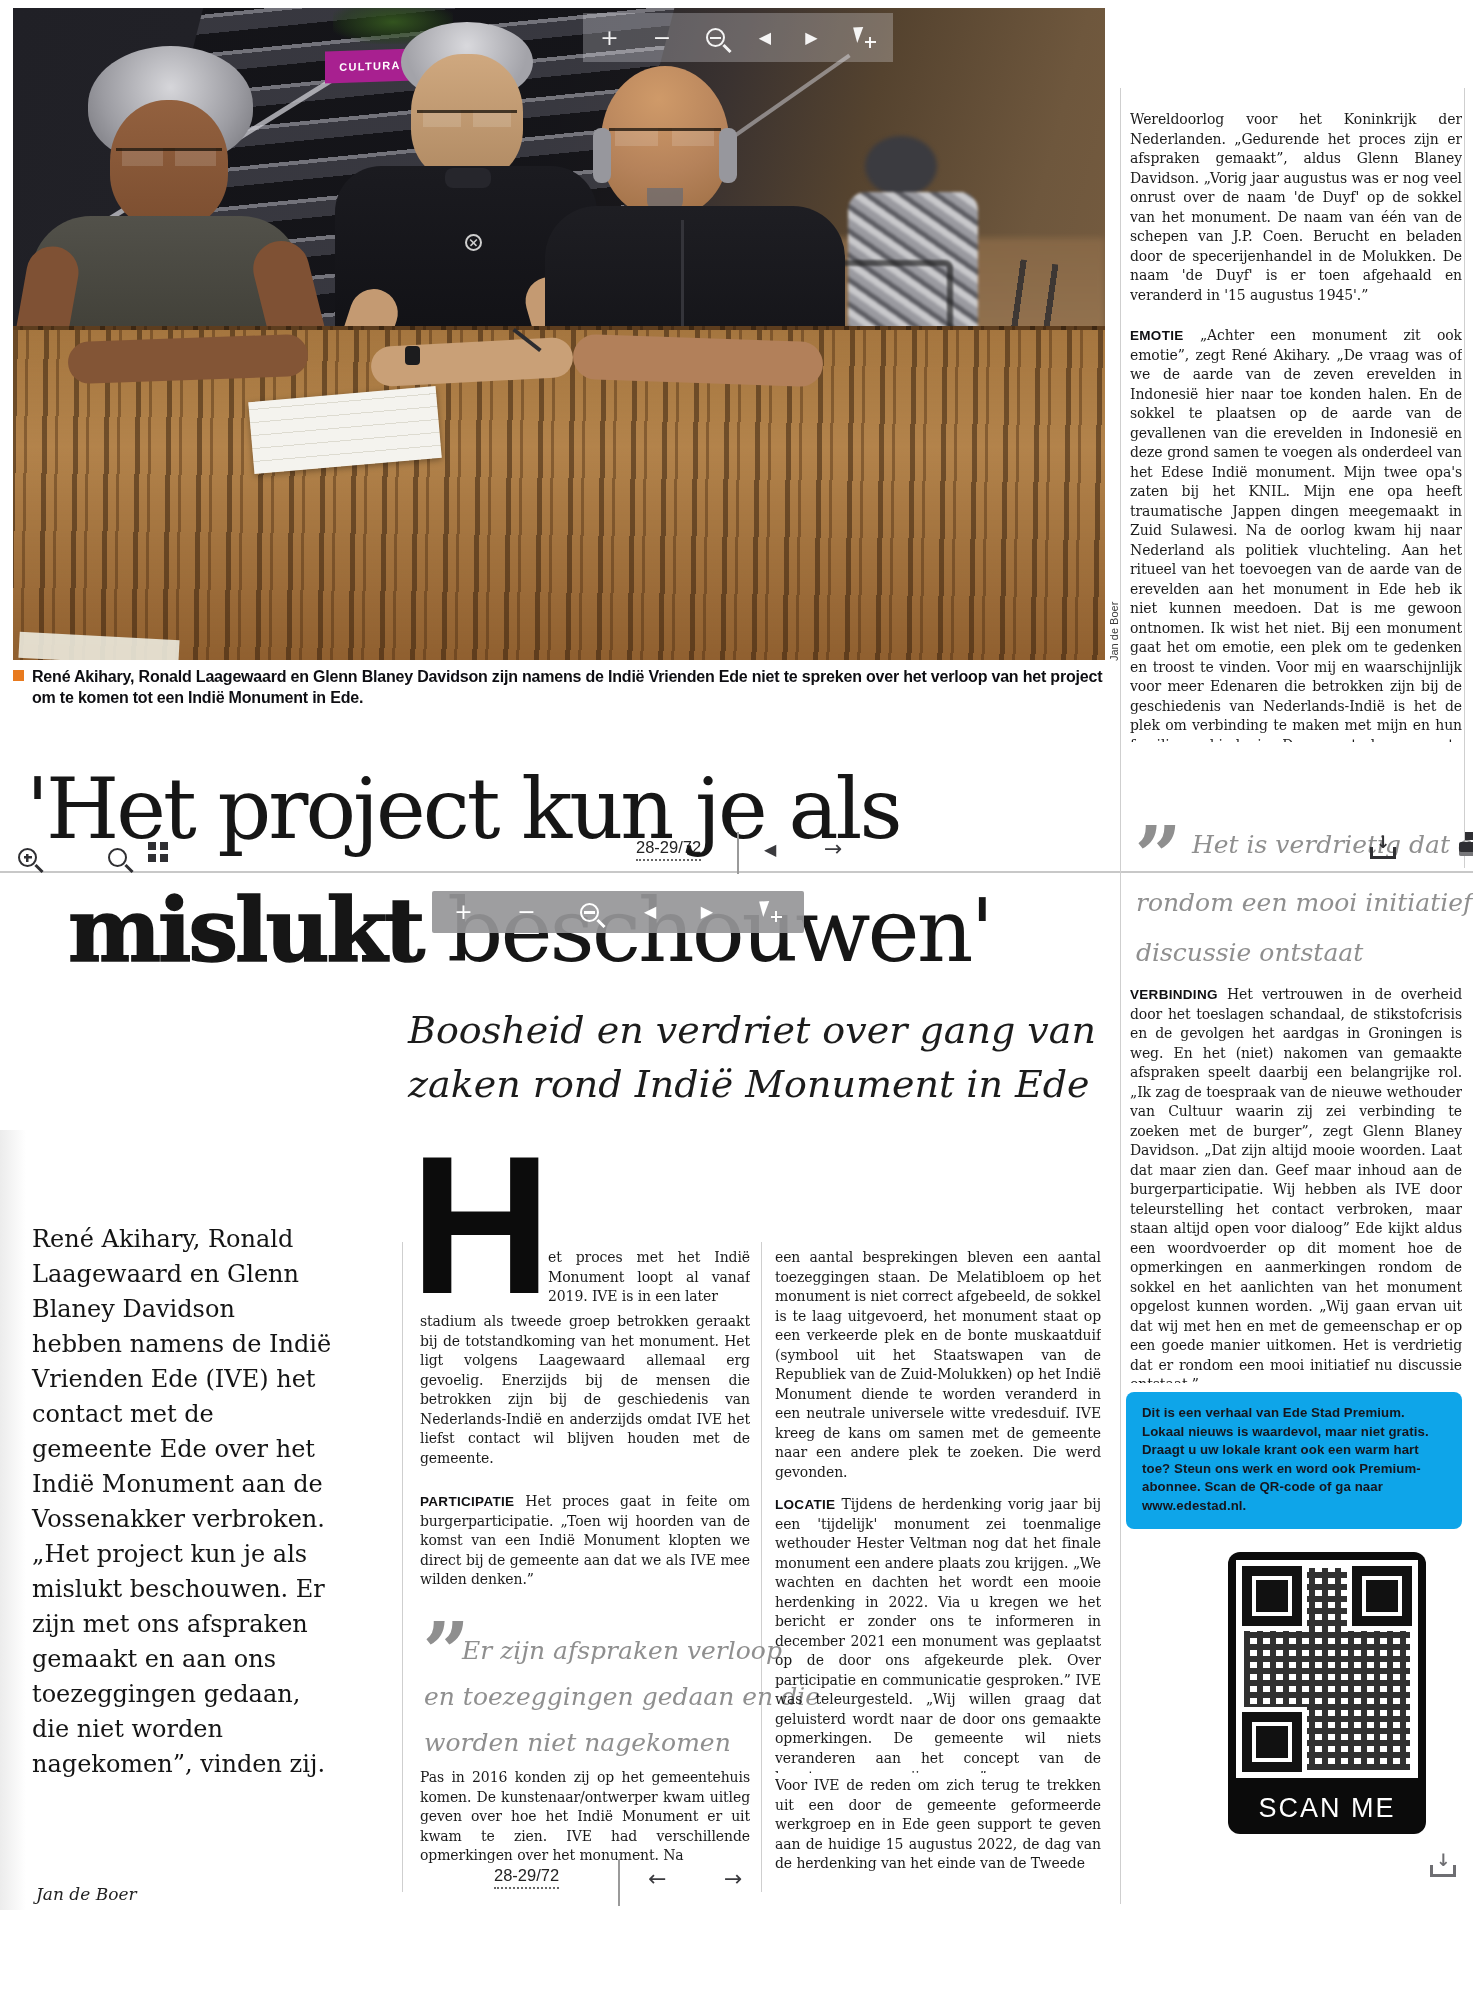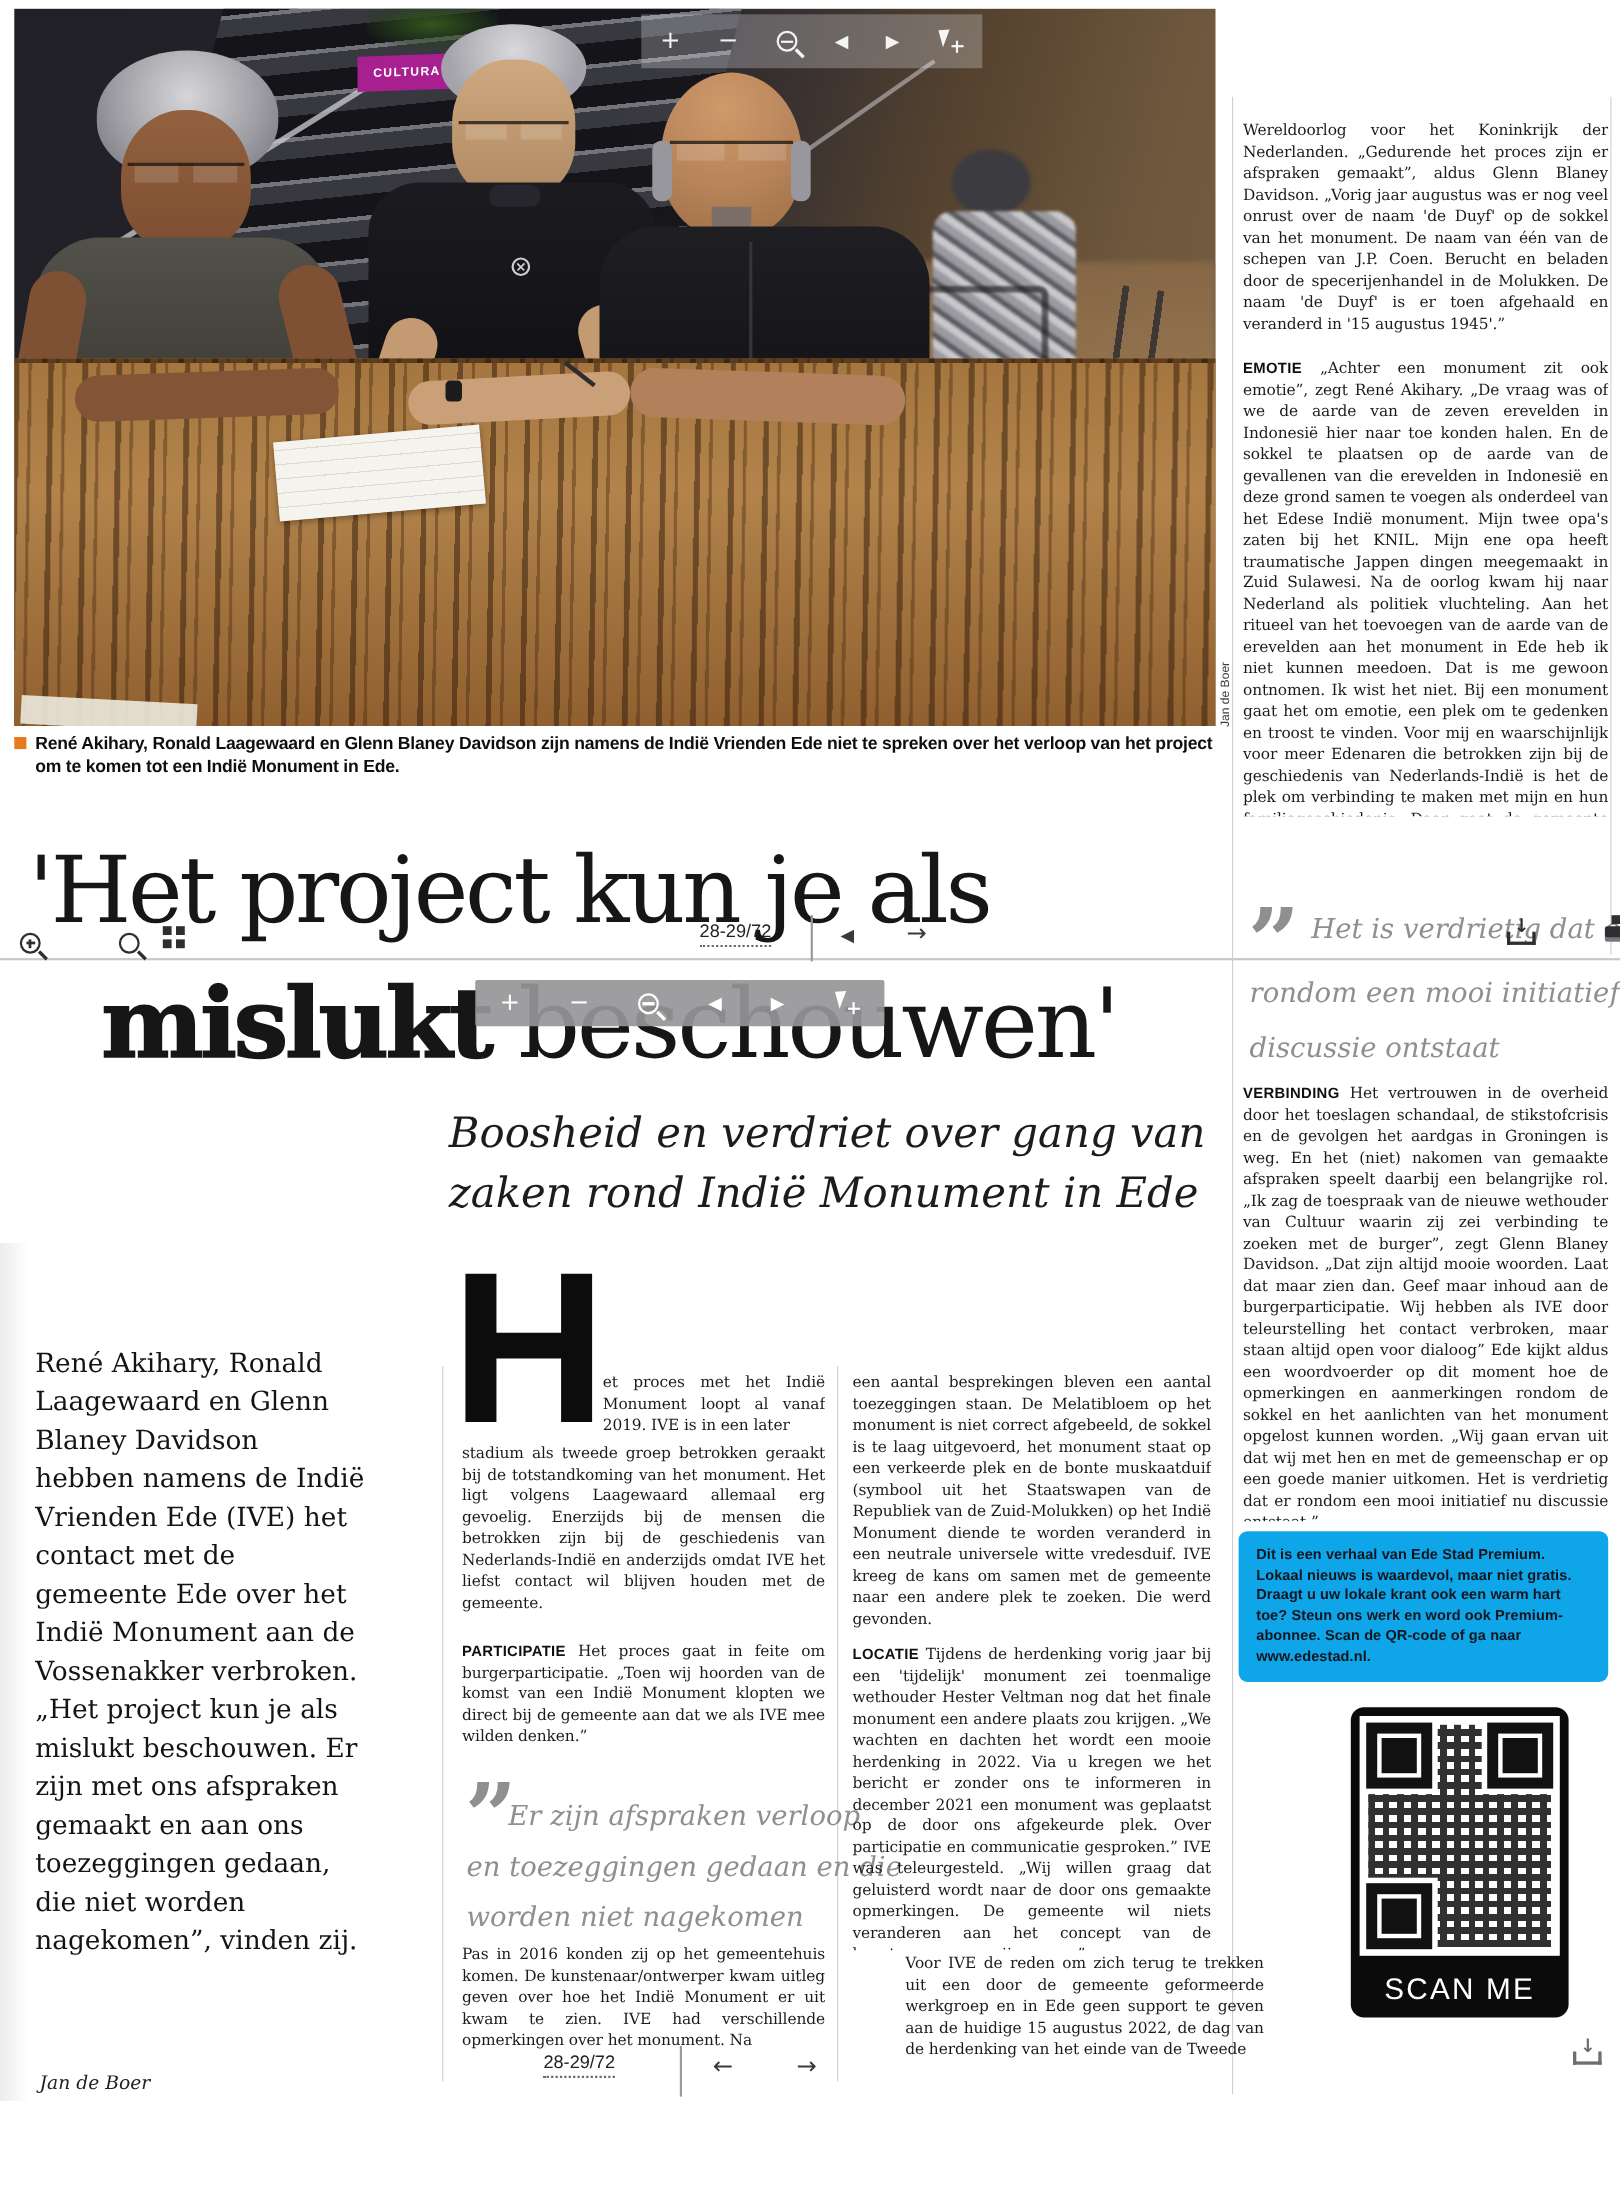--- a/index.html
+++ b/index.html
@@ -98,21 +98,21 @@
   .navarrow{font-family:"DejaVu Sans",sans-serif;color:#3a3a3e;z-index:9;}
   .chrome-dark{color:#2f2f33;z-index:9;}
 
   
   .seam{left:0;top:871px;width:1473px;height:2px;background:#c8c8c8;}
   .caption{left:13px;top:666px;width:1098px;display:flex;gap:8px;
     font:bold 16px/21px "Liberation Sans",sans-serif;color:#0e0e12;letter-spacing:-0.2px;}
   .cap-bullet{flex:0 0 11px;width:11px;height:11px;margin-top:4px;background:#e87a1e;}
   .hl1{left:26px;top:760px;font-size:84px;letter-spacing:-3px;color:#161616;white-space:nowrap;z-index:2;}
   .hl2{left:68px;top:878px;font-size:88px;letter-spacing:-3px;color:#161616;white-space:nowrap;z-index:2;}
-  .hl2 b{font-weight:700;margin-left:24px;-webkit-text-stroke:1.5px #161616;}
+  .hl2 b{font-weight:700;-webkit-text-stroke:1.5px #161616;}
   .subhl{font-style:italic;font-size:38px;color:#1c1c1c;white-space:nowrap;}
   .body-col{font-size:14px;line-height:19.5px;letter-spacing:-0.1px;text-align:justify;overflow:hidden;}
   .seclabel{font:bold 13.5px "Liberation Sans",sans-serif;letter-spacing:.3px;color:#0f0f12;}
   .intro{left:32px;top:1222px;width:300px;font-size:24px;line-height:35px;color:#141414;}
   .byline{left:36px;top:1884px;font-style:italic;font-size:17px;color:#222;}
   .quotemark{font-size:82px;font-weight:bold;color:#8f8f8f;line-height:1;}
   .pquote{font-style:italic;font-size:25px;color:#8f8f8f;white-space:nowrap;}
   .dropcap{left:410px;top:1146px;font:700 196px/0.82 "Liberation Sans",sans-serif;color:#0c0c0c;letter-spacing:-2px;}
   .rule{background:#cfcfcf;}
 
@@ -252,21 +252,21 @@
   <div class="abs body-col" style="left:420px;top:1492px;width:330px;height:102px;"><span class="seclabel">PARTICIPATIE</span> <span>Het proces gaat in feite om burgerparticipatie. „Toen wij hoorden van de komst van een Indië Monument klopten we direct bij de gemeente aan dat we als IVE mee wilden denken.”</span></div>
   <div class="abs quotemark" style="left:424px;top:1564px;">„</div>
   <div class="abs pquote" style="left:462px;top:1636px;">Er zijn afspraken verloop</div>
   <div class="abs pquote" style="left:424px;top:1682px;">en toezeggingen gedaan en die</div>
   <div class="abs pquote" style="left:424px;top:1728px;">worden niet nagekomen</div>
   <div class="abs body-col" style="left:420px;top:1768px;width:330px;height:102px;">Pas in 2016 konden zij op het gemeentehuis komen. De kunstenaar/ontwerper kwam uitleg geven over hoe het Indië Monument er uit kwam te zien. IVE had verschillende opmerkingen over het monument. Na</div>
 
   
   <div class="abs body-col" style="left:775px;top:1248px;width:326px;height:238px;">een aantal besprekingen bleven een aantal toezeggingen staan. De Melatibloem op het monument is niet correct afgebeeld, de sokkel is te laag uitgevoerd, het monument staat op een verkeerde plek en de bonte muskaatduif (symbool uit het Staatswapen van de Republiek van de Zuid-Molukken) op het Indië Monument diende te worden veranderd in een neutrale universele witte vredesduif. IVE kreeg de kans om samen met de gemeente naar een andere plek te zoeken. Die werd gevonden.</div>
   <div class="abs body-col" style="left:775px;top:1495px;width:326px;height:278px;"><span class="seclabel">LOCATIE</span> <span>Tijdens de herdenking vorig jaar bij een 'tijdelijk' monument zei toenmalige wethouder Hester Veltman nog dat het finale monument een andere plaats zou krijgen. „We wachten en dachten het wordt een mooie herdenking in 2022. Via u kregen we het bericht er zonder ons te informeren in december 2021 een monument was geplaatst op de door ons afgekeurde plek. Over participatie en communicatie gesproken.” IVE was teleurgesteld. „Wij willen graag dat geluisterd wordt naar de door ons gemaakte opmerkingen. De gemeente wil niets veranderen aan het concept van de kunstenaar, zover zijn we nu.”</span></div>
-  <div class="abs body-col" style="left:775px;top:1776px;width:326px;height:100px;margin-left:48px;">Voor IVE de reden om zich terug te trekken uit een door de gemeente geformeerde werkgroep en in Ede geen support te geven aan de huidige 15 augustus 2022, de dag van de herdenking van het einde van de Tweede</div>
+  <div class="abs body-col" style="left:775px;top:1776px;width:326px;height:100px;">Voor IVE de reden om zich terug te trekken uit een door de gemeente geformeerde werkgroep en in Ede geen support te geven aan de huidige 15 augustus 2022, de dag van de herdenking van het einde van de Tweede</div>
 
   
   <div class="abs body-col" style="left:1130px;top:110px;width:332px;height:200px;">Wereldoorlog voor het Koninkrijk der Nederlanden. „Gedurende het proces zijn er afspraken gemaakt”, aldus Glenn Blaney Davidson. „Vorig jaar augustus was er nog veel onrust over de naam 'de Duyf' op de sokkel van het monument. De naam van één van de schepen van J.P. Coen. Berucht en beladen door de specerijenhandel in de Molukken. De naam 'de Duyf' is er toen afgehaald en veranderd in '15 augustus 1945'.”</div>
   <div class="abs body-col" style="left:1130px;top:326px;width:332px;height:416px;"><span class="seclabel">EMOTIE</span> <span>„Achter een monument zit ook emotie”, zegt René Akihary. „De vraag was of we de aarde van de zeven erevelden in Indonesië hier naar toe konden halen. En de sokkel te plaatsen op de aarde van de gevallenen van die erevelden in Indonesië en deze grond samen te voegen als onderdeel van het Edese Indië monument. Mijn twee opa's zaten bij het KNIL. Mijn ene opa heeft traumatische Jappen dingen meegemaakt in Zuid Sulawesi. Na de oorlog kwam hij naar Nederland als politiek vluchteling. Aan het ritueel van het toevoegen van de aarde van de erevelden aan het monument in Ede heb ik niet kunnen meedoen. Dat is me gewoon ontnomen. Ik wist het niet. Bij een monument gaat het om emotie, een plek om te gedenken en troost te vinden. Voor mij en waarschijnlijk voor meer Edenaren die betrokken zijn bij de geschiedenis van Nederlands-Indië is het de plek om verbinding te maken met mijn en hun familiegeschiedenis. Daar gaat de gemeente gewoon aan voorbij.”</span></div>
   <div class="abs quotemark" style="left:1136px;top:768px;">„</div>
   <div class="abs pquote" style="left:1192px;top:830px;">Het is verdrietig dat er</div>
   <div class="abs pquote" style="left:1136px;top:888px;">rondom een mooi initiatief nu</div>
   <div class="abs pquote" style="left:1136px;top:938px;">discussie ontstaat</div>
   <div class="abs body-col" style="left:1130px;top:985px;width:332px;height:398px;"><span class="seclabel">VERBINDING</span> <span>Het vertrouwen in de overheid door het toeslagen schandaal, de stikstofcrisis en de gevolgen het aardgas in Groningen is weg. En het (niet) nakomen van gemaakte afspraken speelt daarbij een belangrijke rol. „Ik zag de toespraak van de nieuwe wethouder van Cultuur waarin zij zei verbinding te zoeken met de burger”, zegt Glenn Blaney Davidson. „Dat zijn altijd mooie woorden. Laat dat maar zien dan. Geef maar inhoud aan de burgerparticipatie. Wij hebben als IVE door teleurstelling het contact verbroken, maar staan altijd open voor dialoog” Ede kijkt aldus een woordvoerder op dit moment hoe de opmerkingen en aanmerkingen rondom de sokkel en het aanlichten van het monument opgelost kunnen worden. „Wij gaan ervan uit dat wij met hen en met de gemeenschap er op een goede manier uitkomen. Het is verdrietig dat er rondom een mooi initiatief nu discussie ontstaat.”</span></div>
 

